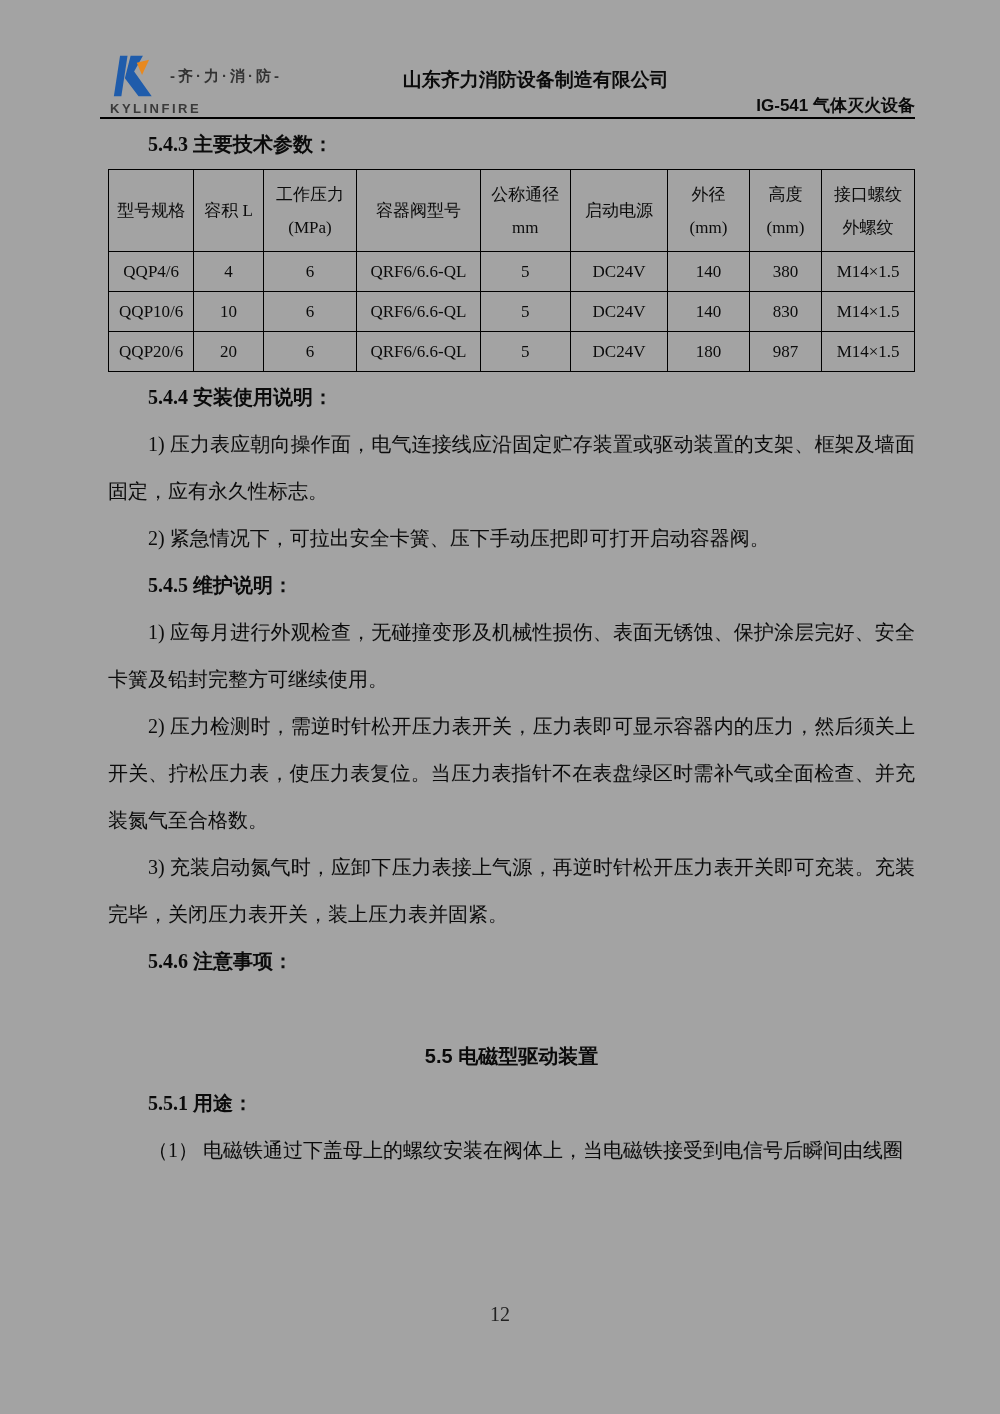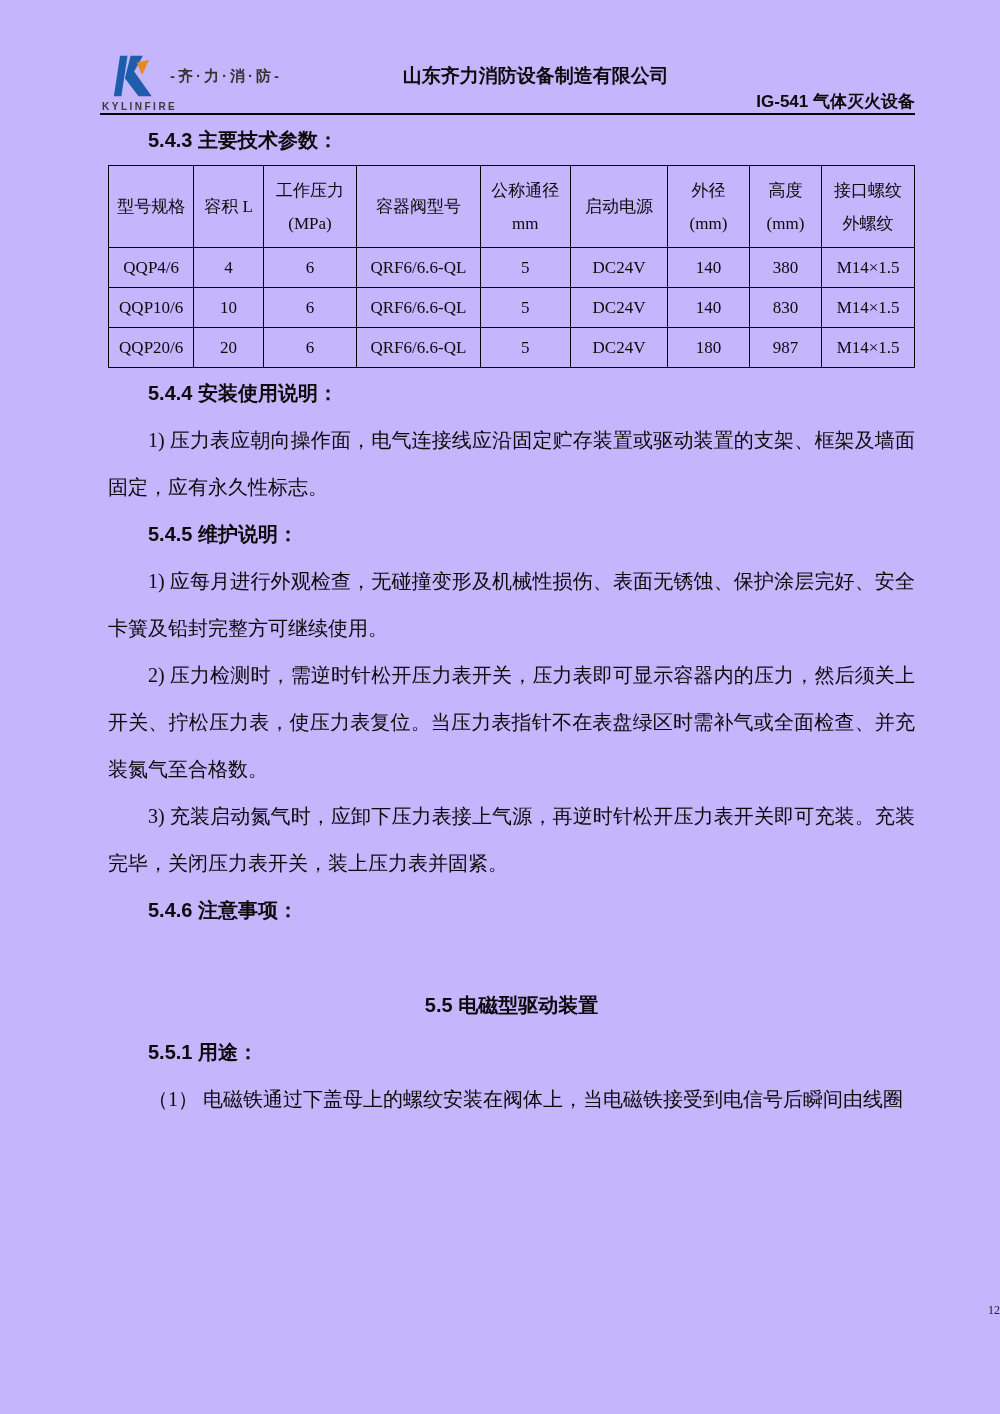--- a/index.html
+++ b/index.html
@@ -1,57 +1,57 @@
 <!DOCTYPE html>
 <html><head>
 <meta charset="utf-8">
 <style>
   * { margin:0; padding:0; box-sizing:border-box; }
   html,body { background:#ffffff; }
   .page {
-    position:relative; width:1000px; height:1414px; background:#c4b5fd;
+    position:relative; width:1000px; height:1414px; background:#a3a3a3;
     color:#0b0b0b; font-family:"Liberation Serif","DejaVu Serif",serif;
     overflow:hidden;
   }
   
   .header {
     display:flex; align-items:flex-end;
     margin:54px 85px 0 100px;
     border-bottom:2.5px solid #000;
     padding-bottom:0;
   }
   .logo { width:215px; padding-bottom:1px; }
   .logo-row { display:flex; align-items:center; gap:12px; }
   .k-mark { width:46px; height:44px; margin-left:12px; flex:0 0 auto; }
   .slogan {
     font-family:"Liberation Sans","DejaVu Sans",sans-serif;
     font-size:15px; font-weight:bold; letter-spacing:3px; color:#333;
     white-space:nowrap;
   }
   .brand {
     font-family:"Liberation Sans","DejaVu Sans",sans-serif;
-    font-size:10px; font-weight:bold; letter-spacing:2.5px; color:#3a3a3a;
-    margin-top:3px; margin-left:2px;
+    font-size:13px; font-weight:bold; letter-spacing:2.5px; color:#3a3a3a;
+    margin-top:3px; margin-left:10px;
   }
   .company {
     flex:1; text-align:center;
     font-family:"Liberation Sans","DejaVu Sans",sans-serif;
     font-size:19px; font-weight:bold; padding-bottom:24px; white-space:nowrap;
   }
   .product {
     font-family:"Liberation Sans","DejaVu Sans",sans-serif;
     font-size:17px; font-weight:bold; white-space:nowrap;
   }
   
   .content { padding:0 85px 0 108px; }
   .sec-title {
     font-family:"Liberation Sans","DejaVu Sans",sans-serif;
     font-size:20px; font-weight:bold; line-height:47px;
   }
-  .indent { text-indent:2em; }
+  .indent { text-indent:2em;font-family:Liberation Serif, serif; }
   .para {
     font-size:20px; line-height:47px; text-indent:2em;
     text-align:justify; word-break:break-all;
   }
   .t543 { margin-top:2px; }
   .gap-top { margin-top:48px;text-align:center; }
   
   table.spec {
     width:100%; border-collapse:collapse; table-layout:fixed;
     margin-top:1px; margin-bottom:2px;padding-left:45px;
@@ -60,21 +60,21 @@
     border:1.5px solid #000; text-align:center; vertical-align:middle;
     font-size:17px; font-weight:normal; padding:0 2px; overflow:hidden;
   }
   table.spec thead th { height:82px; }
   table.spec tbody td { height:40px; }
   .th-line { display:block; line-height:33px; }
   .th-line:empty { display:none; }
   
   .page-num {
     position:absolute; left:0; top:1303px; width:100%;
-    text-align:right; font-size:12px; color:#222;
+    text-align:center; font-size:20px; color:#222;
   }
 </style>
 </head>
 <body>
 
 <div class="page">
 
   <div class="header">
     <div class="logo">
       <div class="logo-row">
@@ -175,20 +175,21 @@
           <td>DC24V</td>
           <td>180</td>
           <td>987</td>
           <td>M14×1.5</td>
         </tr>
       </tbody>
     </table>
 
     <div class="sec-title indent">5.4.4 安装使用说明：</div>
     <p class="para">1) 压力表应朝向操作面，电气连接线应沿固定贮存装置或驱动装置的支架、框架及墙面固定，应有永久性标志。</p>
+    <p class="para">2) 紧急情况下，可拉出安全卡簧、压下手动压把即可打开启动容器阀。</p>
 
     <div class="sec-title indent">5.4.5 维护说明：</div>
     <p class="para">1) 应每月进行外观检查，无碰撞变形及机械性损伤、表面无锈蚀、保护涂层完好、安全卡簧及铅封完整方可继续使用。</p>
     <p class="para">2) 压力检测时，需逆时针松开压力表开关，压力表即可显示容器内的压力，然后须关上开关、拧松压力表，使压力表复位。当压力表指针不在表盘绿区时需补气或全面检查、并充装氮气至合格数。</p>
     <p class="para">3) 充装启动氮气时，应卸下压力表接上气源，再逆时针松开压力表开关即可充装。充装完毕，关闭压力表开关，装上压力表并固紧。</p>
 
     <div class="sec-title indent">5.4.6 注意事项：</div>
 
     <div class="sec-title gap-top">5.5 电磁型驱动装置</div>
     <div class="sec-title indent">5.5.1 用途：</div>

